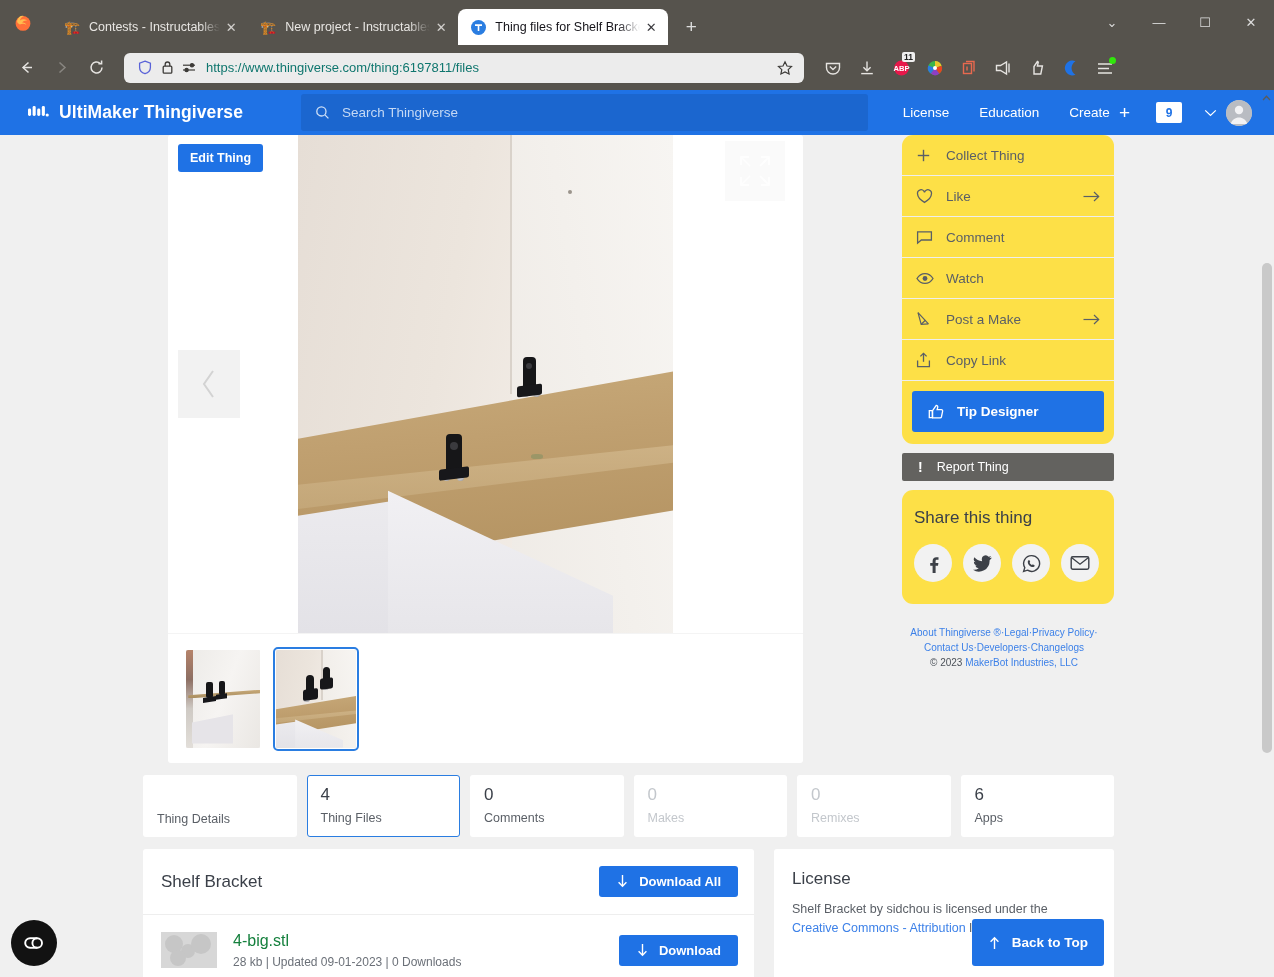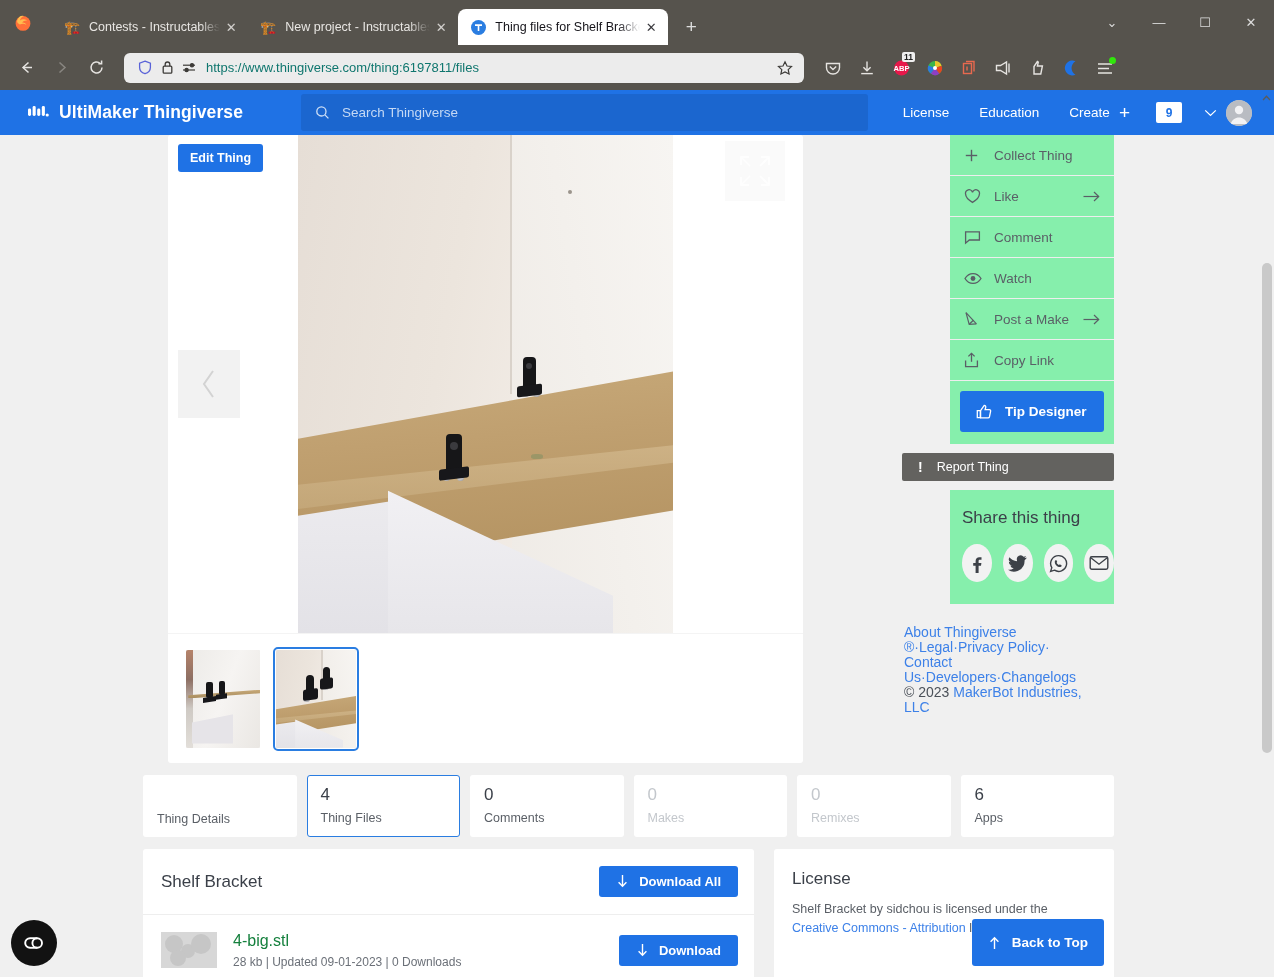--- a/index.html
+++ b/index.html
@@ -343,21 +343,21 @@
   .photoB .b1::after { content:""; position:absolute; left:-40%; bottom:-4px; width:180%; height:5px; background:#17171a; transform:skewY(-8deg);}
   .photoB .b2 { position:absolute; left:44%; top:32%; width:6px;height:14px; background:#161618; border-radius:2px;}
   .photoB .b2::after { content:""; position:absolute; left:-40%; bottom:-4px; width:180%; height:5px; background:#17171a; transform:skewY(-8deg);}
 
   
   .side-col {
     position: absolute;
     left: 902px; top: 0;
     width: 212px;
   }
-  .card { background: #86efac; border-radius: 0; margin-left: 48px; }
+  .card { background: #fde047; border-radius: 11px; }
   .action-list { padding: 0 0 12px; }
   .action-row {
     display: flex; align-items: center;
     height: 41px;
     padding: 0 14px 0 14px;
     border-bottom: 1px solid #eeeeee;
     color: #5a5f66;
     font-size: 13.5px;
   }
   .action-row:last-of-type { border-bottom: none; }
@@ -392,23 +392,24 @@
   .share-icons { display: flex; gap: 11px; padding-left: 12px; }
   .share-ic {
     width: 38px; height: 38px; border-radius: 50%;
     background: #f2f2f2;
     display:flex;align-items:center;justify-content:center;
     color: #3d4148;
   }
   .footer-links {
     margin-top: 9px;
     padding: 12px 10px 14px 2px;
-    font-size: 14px;
+    font-size: 10px;
     line-height: 15px;
     color: #3d81e8;
+    text-align: center;
   }
   .footer-links .cpy { color:#4b5159; }
   .footer-links a { color:#3d81e8; text-decoration:none; }
 
   
   .tabs-strip {
     position: absolute;
     left: 143px; top: 640px;
     width: 971px;
     display: flex;

